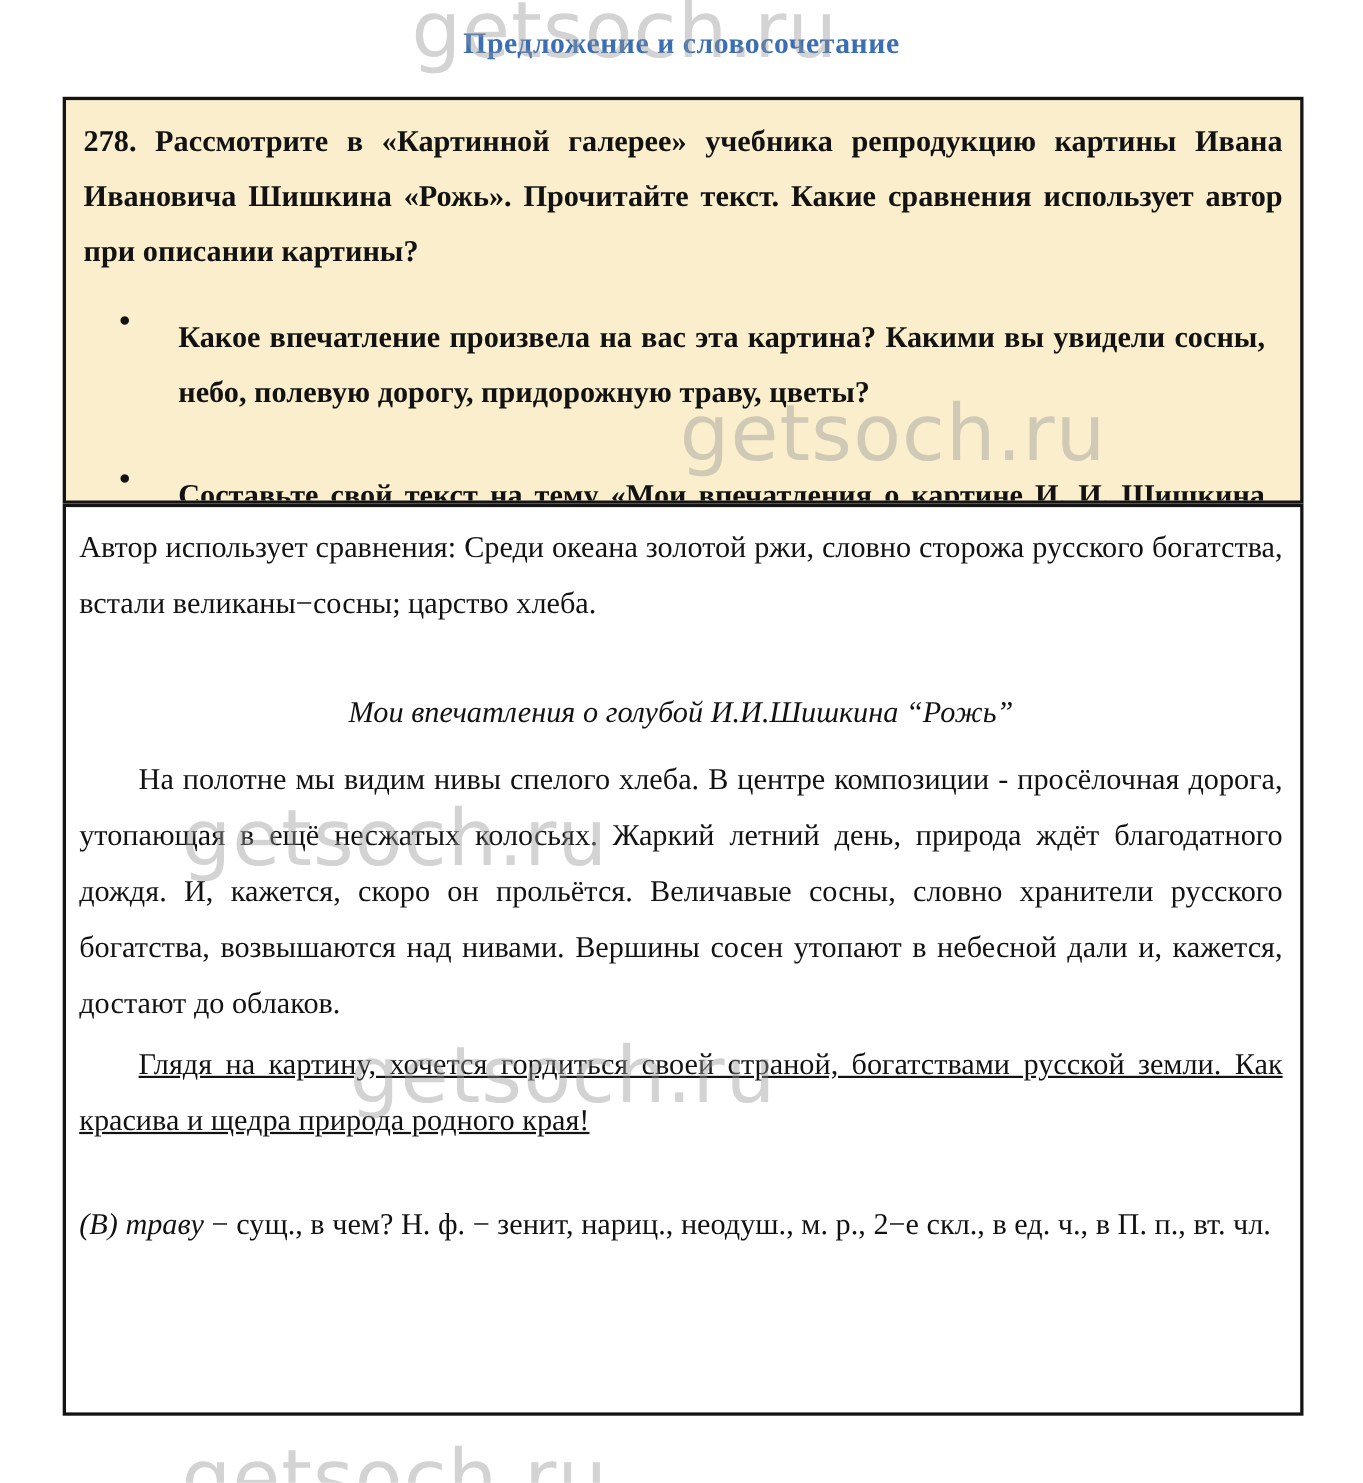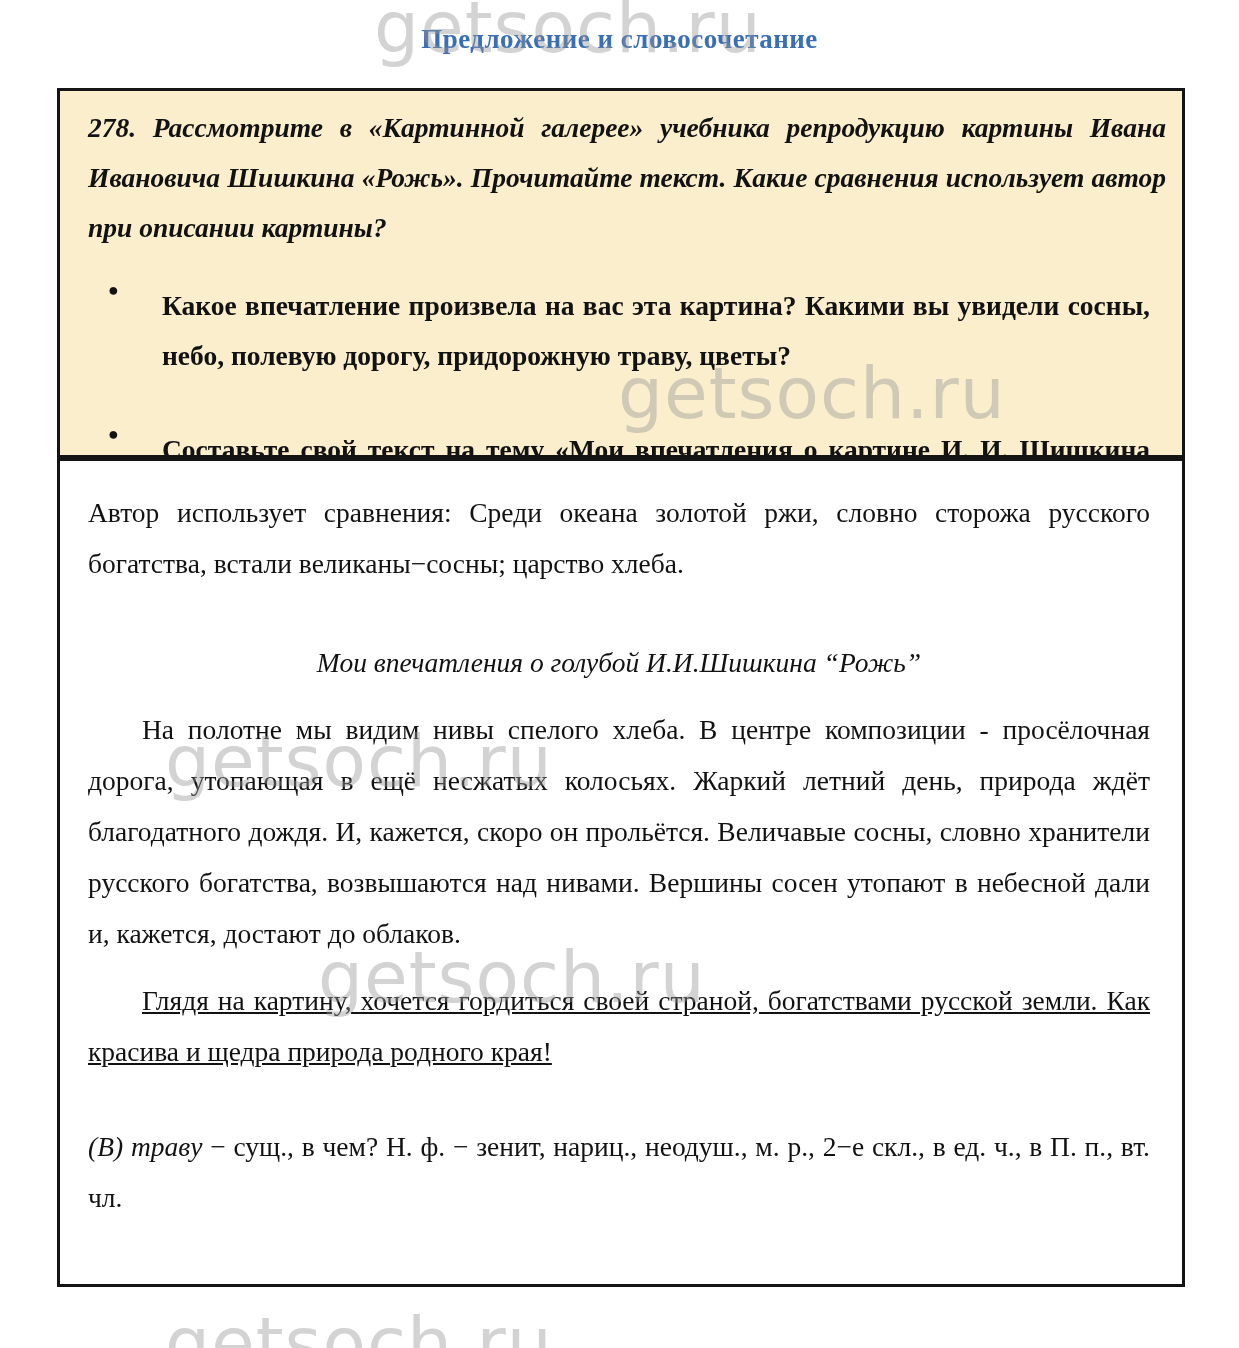--- a/index.html
+++ b/index.html
@@ -21,35 +21,35 @@
     font-size:27px;font-weight:bold;color:var(--title-blue);
     letter-spacing:0.5px;
   }
   .task-box{
     position:absolute;left:57px;top:88px;width:1128px;height:370px;
     background:var(--task-bg);border:3px solid var(--box-border);
     padding:8px 16px 0 12px;
     font-weight:bold;font-size:27.5px;line-height:50px;
     text-align:justify;overflow:hidden;
   }
-  .task-intro{margin:4px 0 12px 16px;font-style:italic;}
+  .task-intro{margin:4px 0 12px 4px;}
   .bullet-row{display:flex;margin:0 0 12px 0;}
   .bullet-marker{
     flex:none;width:38px;margin-left:36px;
     font-size:18px;line-height:50px;text-align:left;
   }
   .bullet-text{flex:1;margin:16px;text-align:justify;}
   .answer-box{
     position:absolute;left:57px;top:458px;width:1128px;height:829px;
     background:#ffffff;border:3px solid var(--box-border);
     padding:10px 16px 0 12px;
     font-size:27.5px;line-height:51px;
     text-align:justify;
   }
-  .ans-p{margin:16px;}
+  .ans-p{margin:0;}
   .essay-title{
     margin:48px 0 10px 0;text-align:center;font-style:italic;
   }
   .indent{text-indent:54px;}
   .p-follow{margin-top:4px;text-decoration:underline;}
   .morph{margin-top:44px;}
   .it{font-style:italic;}
   .watermark{
     position:absolute;z-index:5;pointer-events:none;
     font-family:"DejaVu Sans",sans-serif;

